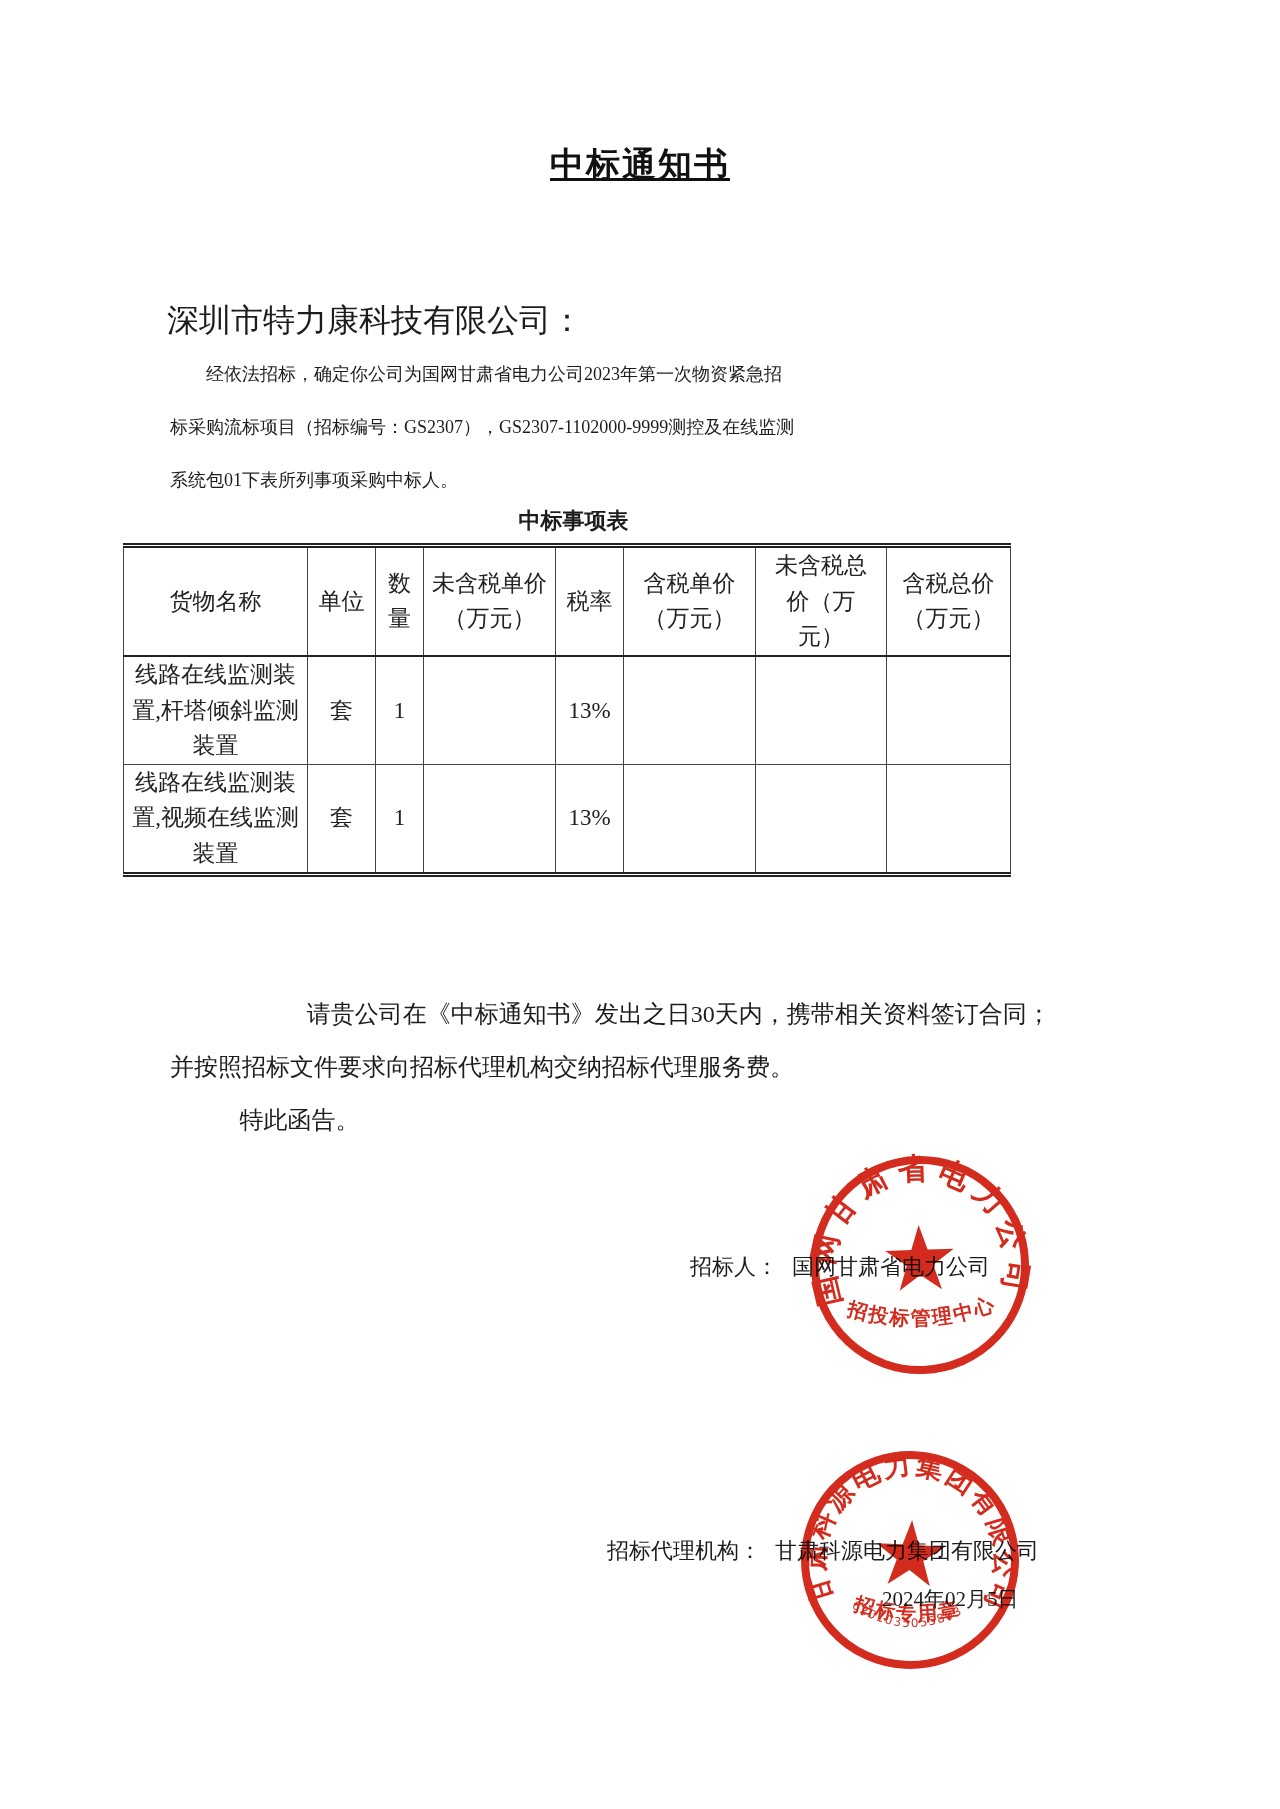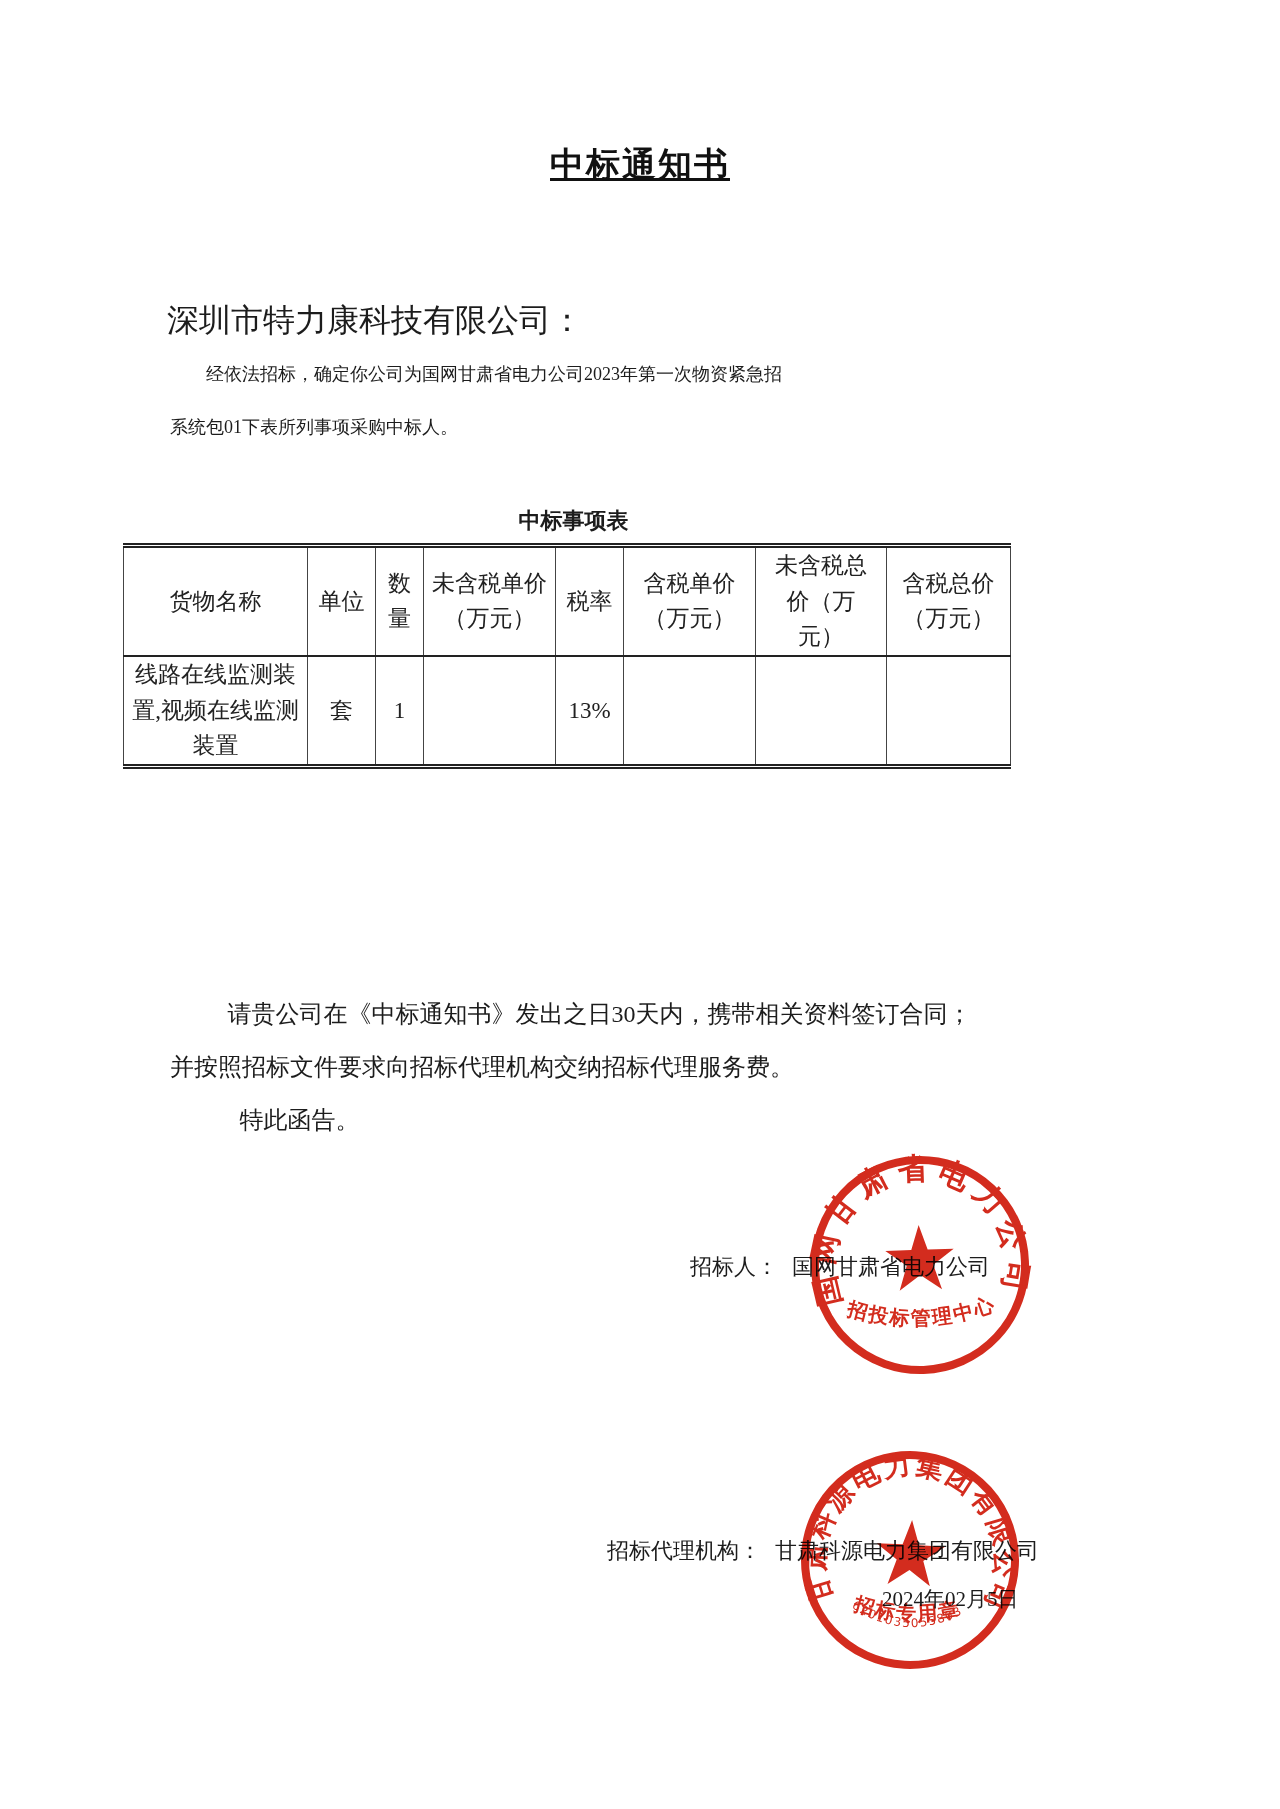--- a/index.html
+++ b/index.html
@@ -50,21 +50,21 @@
   table.award tbody td{border-bottom:1px solid #444;}
   table.award tbody tr.r1{height:103px;}
   table.award tbody tr.r2{height:105px;}
   table.award tbody tr.r3{height:107px;}
   table.award tbody tr:last-child td{border-bottom:none;}
   .closing{
     position:absolute;left:170px;top:988px;width:960px;
     font-size:24px;line-height:53px;
   }
   .closing .line{white-space:nowrap;}
-  .closing .ind1{text-indent:2.4em;}
+  .closing .ind1{text-indent:2.4em;text-align:center;}
   .closing .ind2{text-indent:2.9em;}
   .sig-line{
     position:absolute;font-size:22px;white-space:nowrap;z-index:1;
   }
   .sig-bidder{left:690px;top:1252px;}
   .sig-agency{left:607px;top:1536px;}
   .sig-line .gap{display:inline-block;width:14px;}
   .issue-date{
     position:absolute;left:850px;top:1585px;
     font-size:21px;white-space:nowrap;z-index:1;margin-left:32px;
@@ -81,20 +81,21 @@
 <body>
 
 <div class="page">
 
   <h1 class="doc-title">中标通知书</h1>
 
   <div class="addressee">深圳市特力康科技有限公司：</div>
 
   <div class="body-para">
     <div class="line indent">经依法招标，确定你公司为国网甘肃省电力公司2023年第一次物资紧急招</div>
+    <div class="line">标采购流标项目（招标编号：GS2307），GS2307-1102000-9999测控及在线监测</div>
     <div class="line">系统包01下表所列事项采购中标人。</div>
   </div>
 
   <div class="table-title">中标事项表</div>
 
   <table class="award">
     <colgroup>
       <col style="width:184px">
         <col style="width:68px">
         <col style="width:48px">
@@ -110,20 +111,30 @@
         <th>单位</th>
         <th>数量</th>
         <th>未含税单价（万元）</th>
         <th>税率</th>
         <th>含税单价（万元）</th>
         <th>未含税总价（万元）</th>
         <th>含税总价（万元）</th>
       </tr>
     </thead>
     <tbody>
+      <tr class="r2">
+        <td>线路在线监测装置,杆塔倾斜监测装置</td>
+        <td>套</td>
+        <td>1</td>
+        <td></td>
+        <td>13%</td>
+        <td></td>
+        <td></td>
+        <td></td>
+      </tr>
       <tr class="r3">
         <td>线路在线监测装置,视频在线监测装置</td>
         <td>套</td>
         <td>1</td>
         <td></td>
         <td>13%</td>
         <td></td>
         <td></td>
         <td></td>
       </tr>

